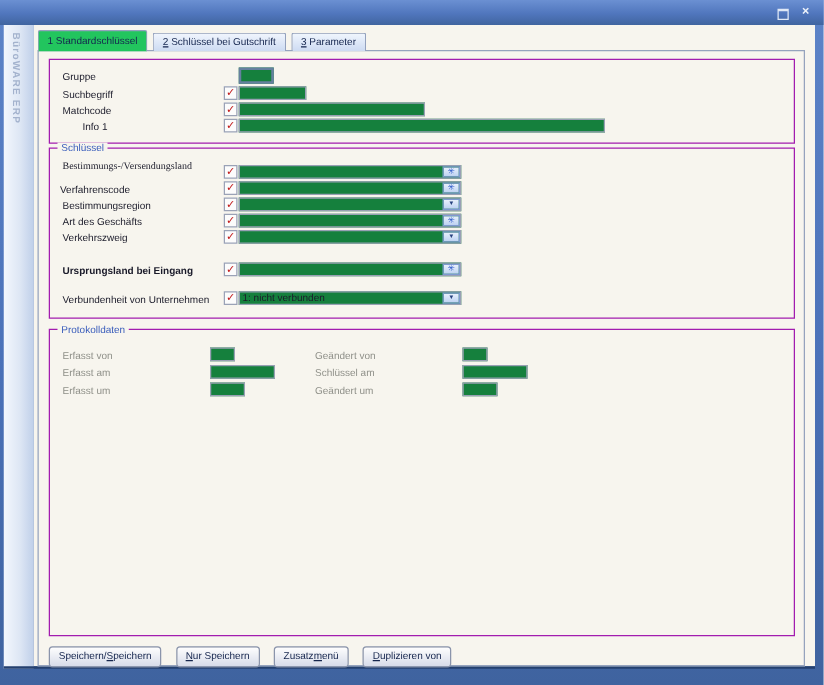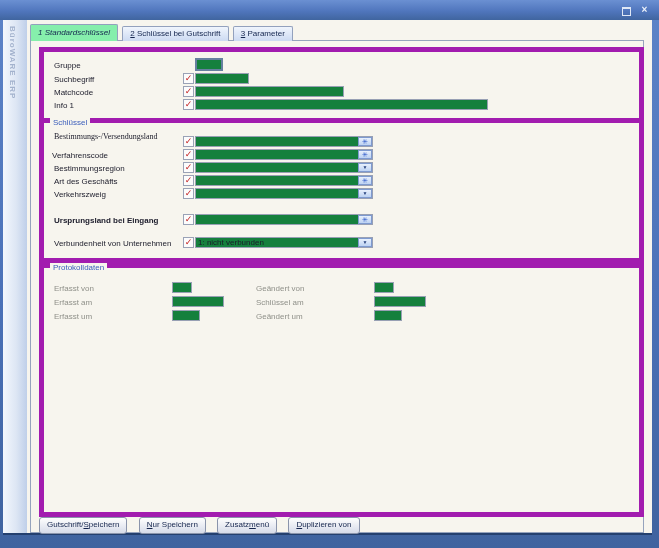--- a/index.html
+++ b/index.html
@@ -49,28 +49,28 @@
   }
   
   .tabs { position:absolute; top:4px; left:3px; height:16px; z-index:3; white-space:nowrap; }
   .tab {
     display:inline-block; vertical-align:bottom; height:14px; line-height:14px;
     padding:0 7px; margin-right:2px;
     border:1px solid #93a1bd; border-bottom:none; border-radius:2px 2px 0 0;
     background:linear-gradient(180deg,#f0f5fd,#ccdaf2);
     color:#14254e; cursor:default;
   }
-  .tab.active { background:#86efac; height:16px; line-height:16px;font-style:italic; }
+  .tab.active { background:#22c55e; height:16px; line-height:16px; }
   .mn { text-decoration:underline; }
   
   .panel {
     position:absolute; top:20px; left:3px; width:612px; height:491px;
     border:1px solid #95a3bd; background:#f7f5ee; z-index:1;
   }
-  .gbox { position:absolute; left:8px; width:595px; border:5px solid #a21caf; }
+  .gbox { position:absolute; left:8px; width:595px; border:1px solid #a21caf; }
   .gbox-label {
     position:absolute; top:-5px; left:6px; background:#f7f5ee; padding:0 3px;
     color:#3a5dbb; line-height:9px;
   }
   .flabel { position:absolute; color:#1b1b2a; line-height:11px; }
   .flabel.gray { color:#8f9089; }
   .tinput {
     position:absolute; height:11px; box-sizing:border-box;
     border:1px solid #98a0b4; background:#15803d;
     font-family:"Liberation Sans", sans-serif; font-size:8px;
@@ -131,21 +131,21 @@
             <i class="chk">✓</i>
           </span>
         <input class="tinput" style="left: 151px; top: 21px; width: 54px;" value="">
 
         <span class="flabel" style="left:10px; top:35px;">Matchcode</span>
         <span class="check-btn" style="left:139px; top:34px;">
             <i class="chk">✓</i>
           </span>
         <input class="tinput" style="left: 151px; top: 34px; width: 149px;" value="">
 
-        <span class="flabel" style="left:10px; top:48px;text-align:center;">Info 1</span>
+        <span class="flabel" style="left:26px; top:48px;text-align:center;">Info 1</span>
         <span class="check-btn" style="left:139px; top:47px;">
             <i class="chk">✓</i>
           </span>
         <input class="tinput" style="left: 151px; top: 47px; width: 293px;" value="">
       </div>
 
       <div class="gbox" style="top:77px; height:135px;">
         <span class="gbox-label">Schlüssel</span>
 
         <span class="flabel" style="left:10px; top:8px;font-family:Liberation Serif, serif;">Bestimmungs-/Versendungsland</span>
@@ -225,21 +225,21 @@
         <span class="flabel gray" style="left:212px; top:29px;">Schlüssel am</span>
         <input class="tinput" style="left: 330px; top: 28px; width: 52px;" value="">
 
         <span class="flabel gray" style="left:10px; top:43px;">Erfasst um</span>
         <input class="tinput" style="left: 128px; top: 42px; width: 28px;" value="">
         <span class="flabel gray" style="left:212px; top:43px;text-align:right;">Geändert um</span>
         <input class="tinput" style="left: 330px; top: 42px; width: 28px;" value="">
       </div>
 
       <div class="btnrow">
-        <span class="btn"><span>Gutschrift/</span><span class="mn">S</span><span>peichern</span></span>
+        <span class="btn"><span>Speichern/</span><span class="mn">S</span><span>peichern</span></span>
         <span class="btn"><span></span><span class="mn">N</span><span>ur Speichern</span></span>
         <span class="btn"><span>Zusatz</span><span class="mn">m</span><span>enü</span></span>
         <span class="btn"><span></span><span class="mn">D</span><span>uplizieren von</span></span>
       </div>
 
     </div>
   </div>
 
   <div class="bottom-edge"></div>
 </div>

